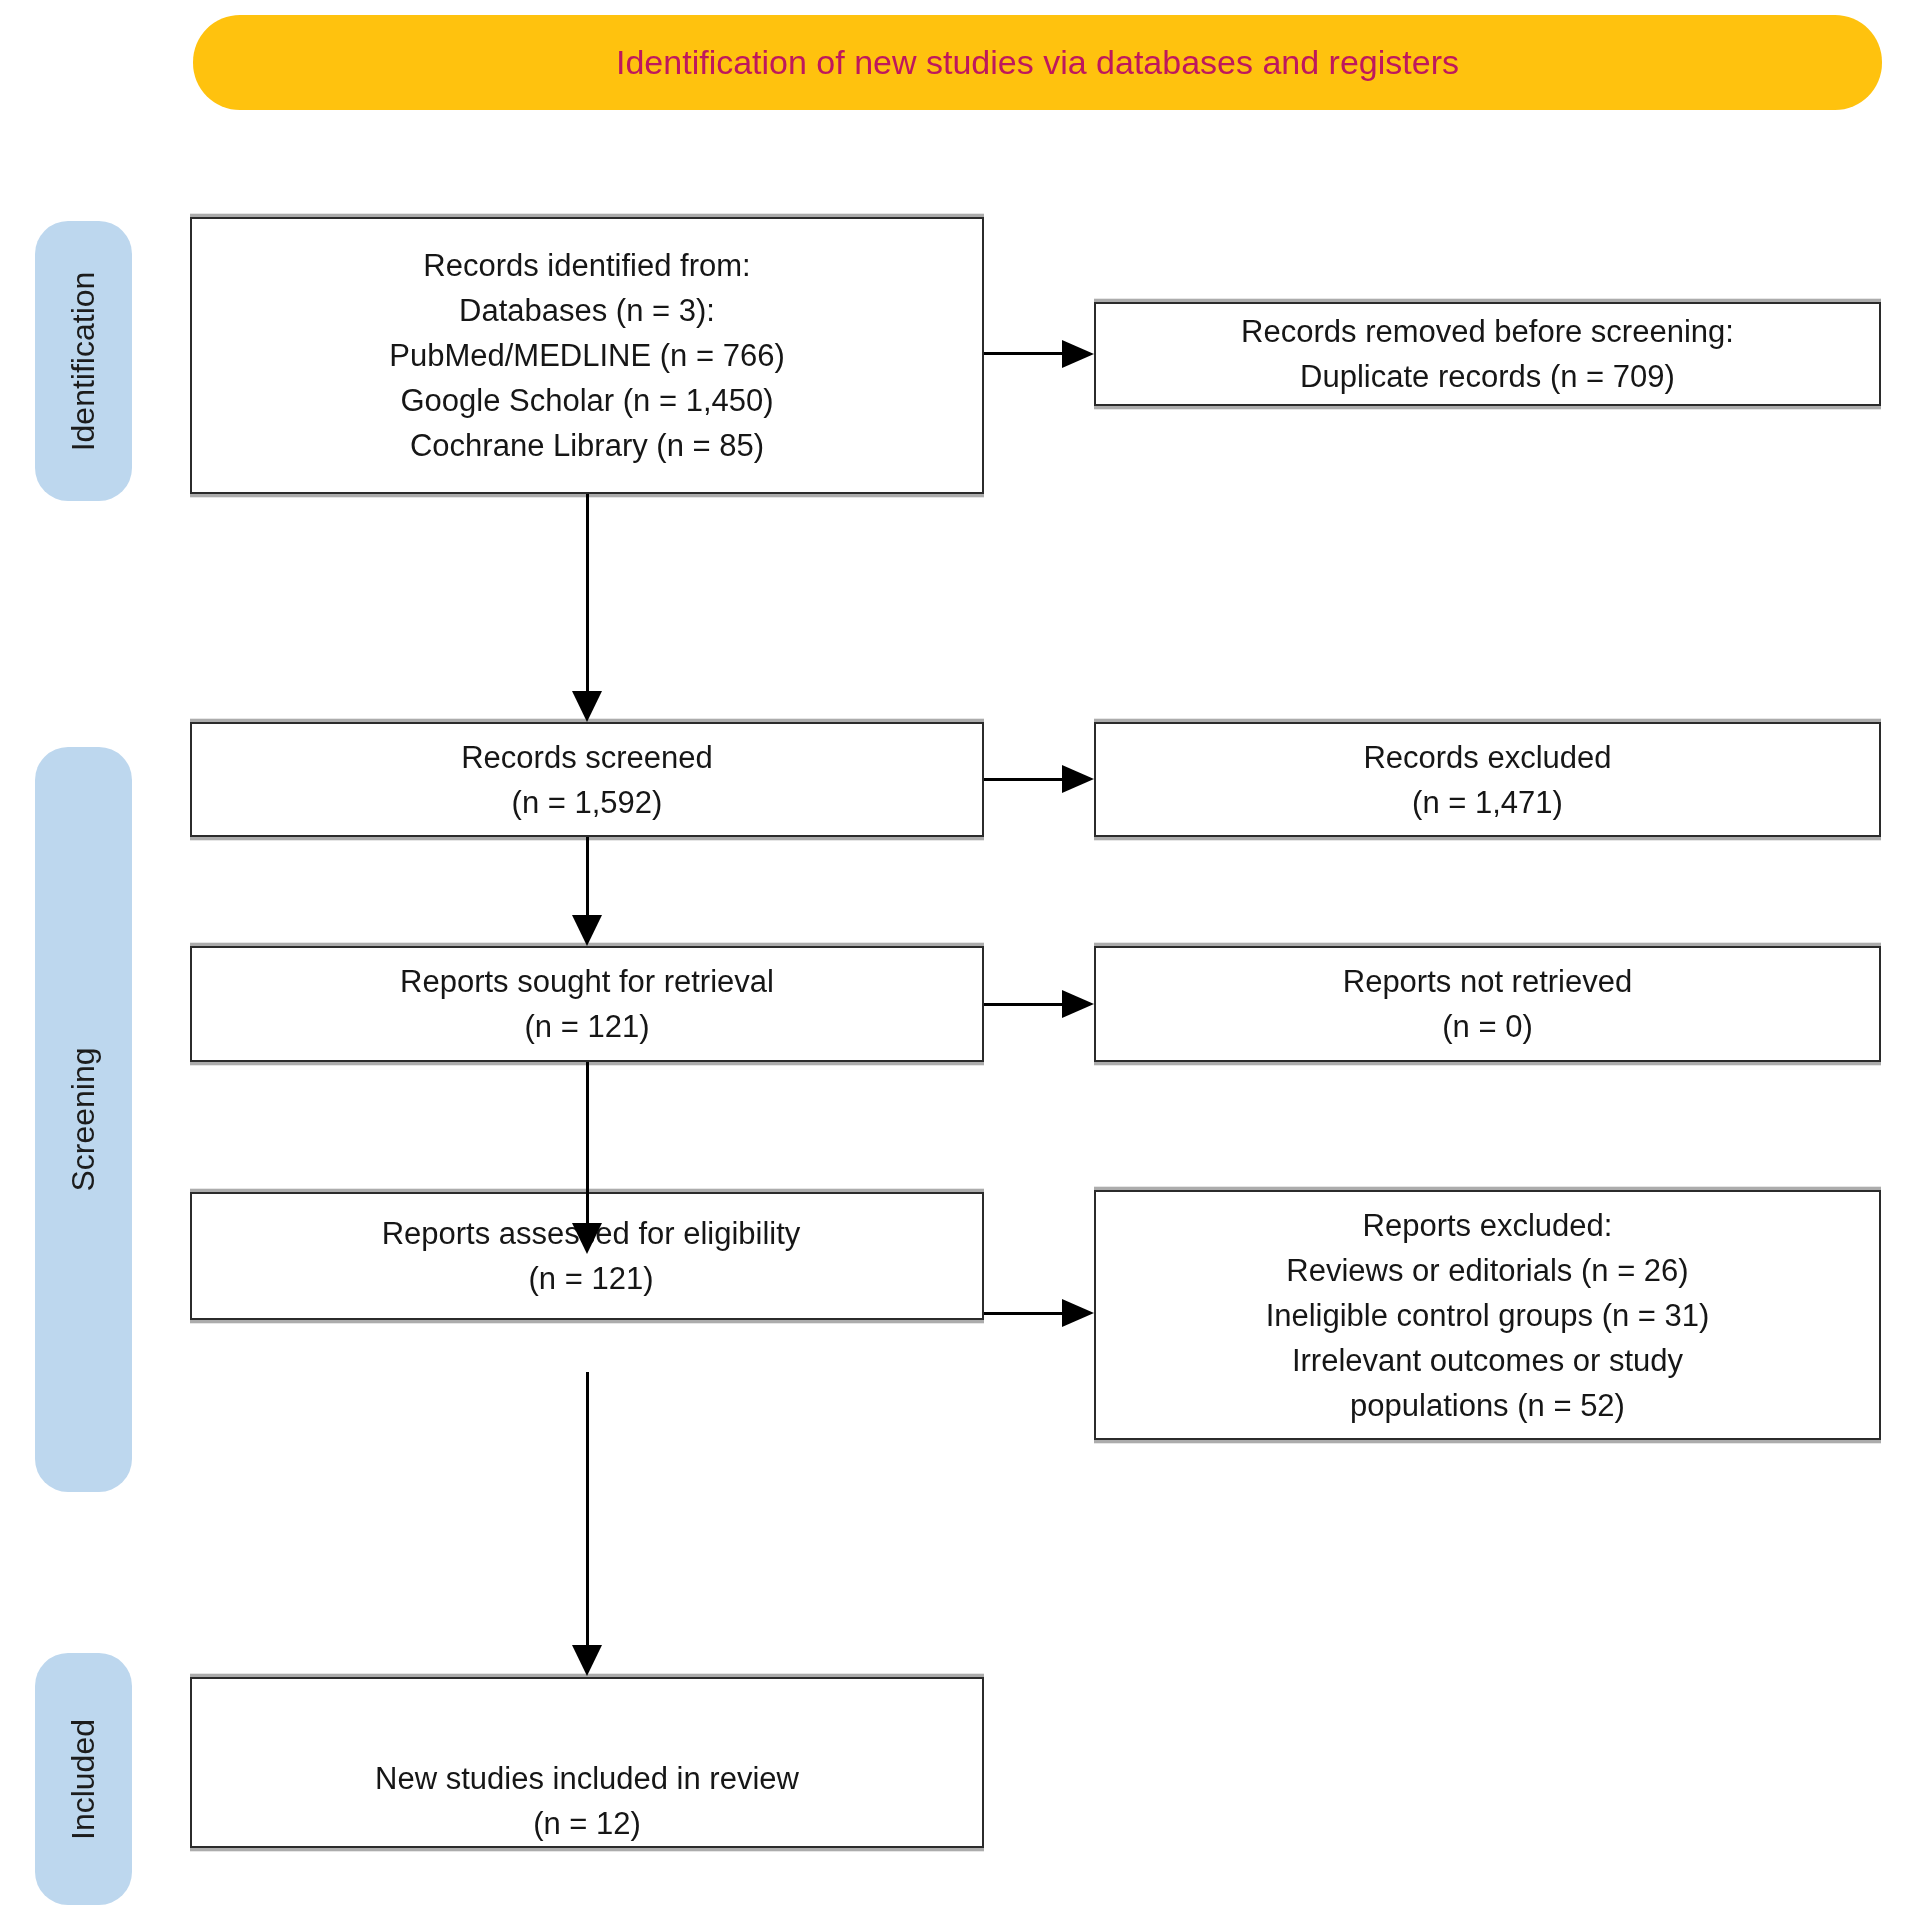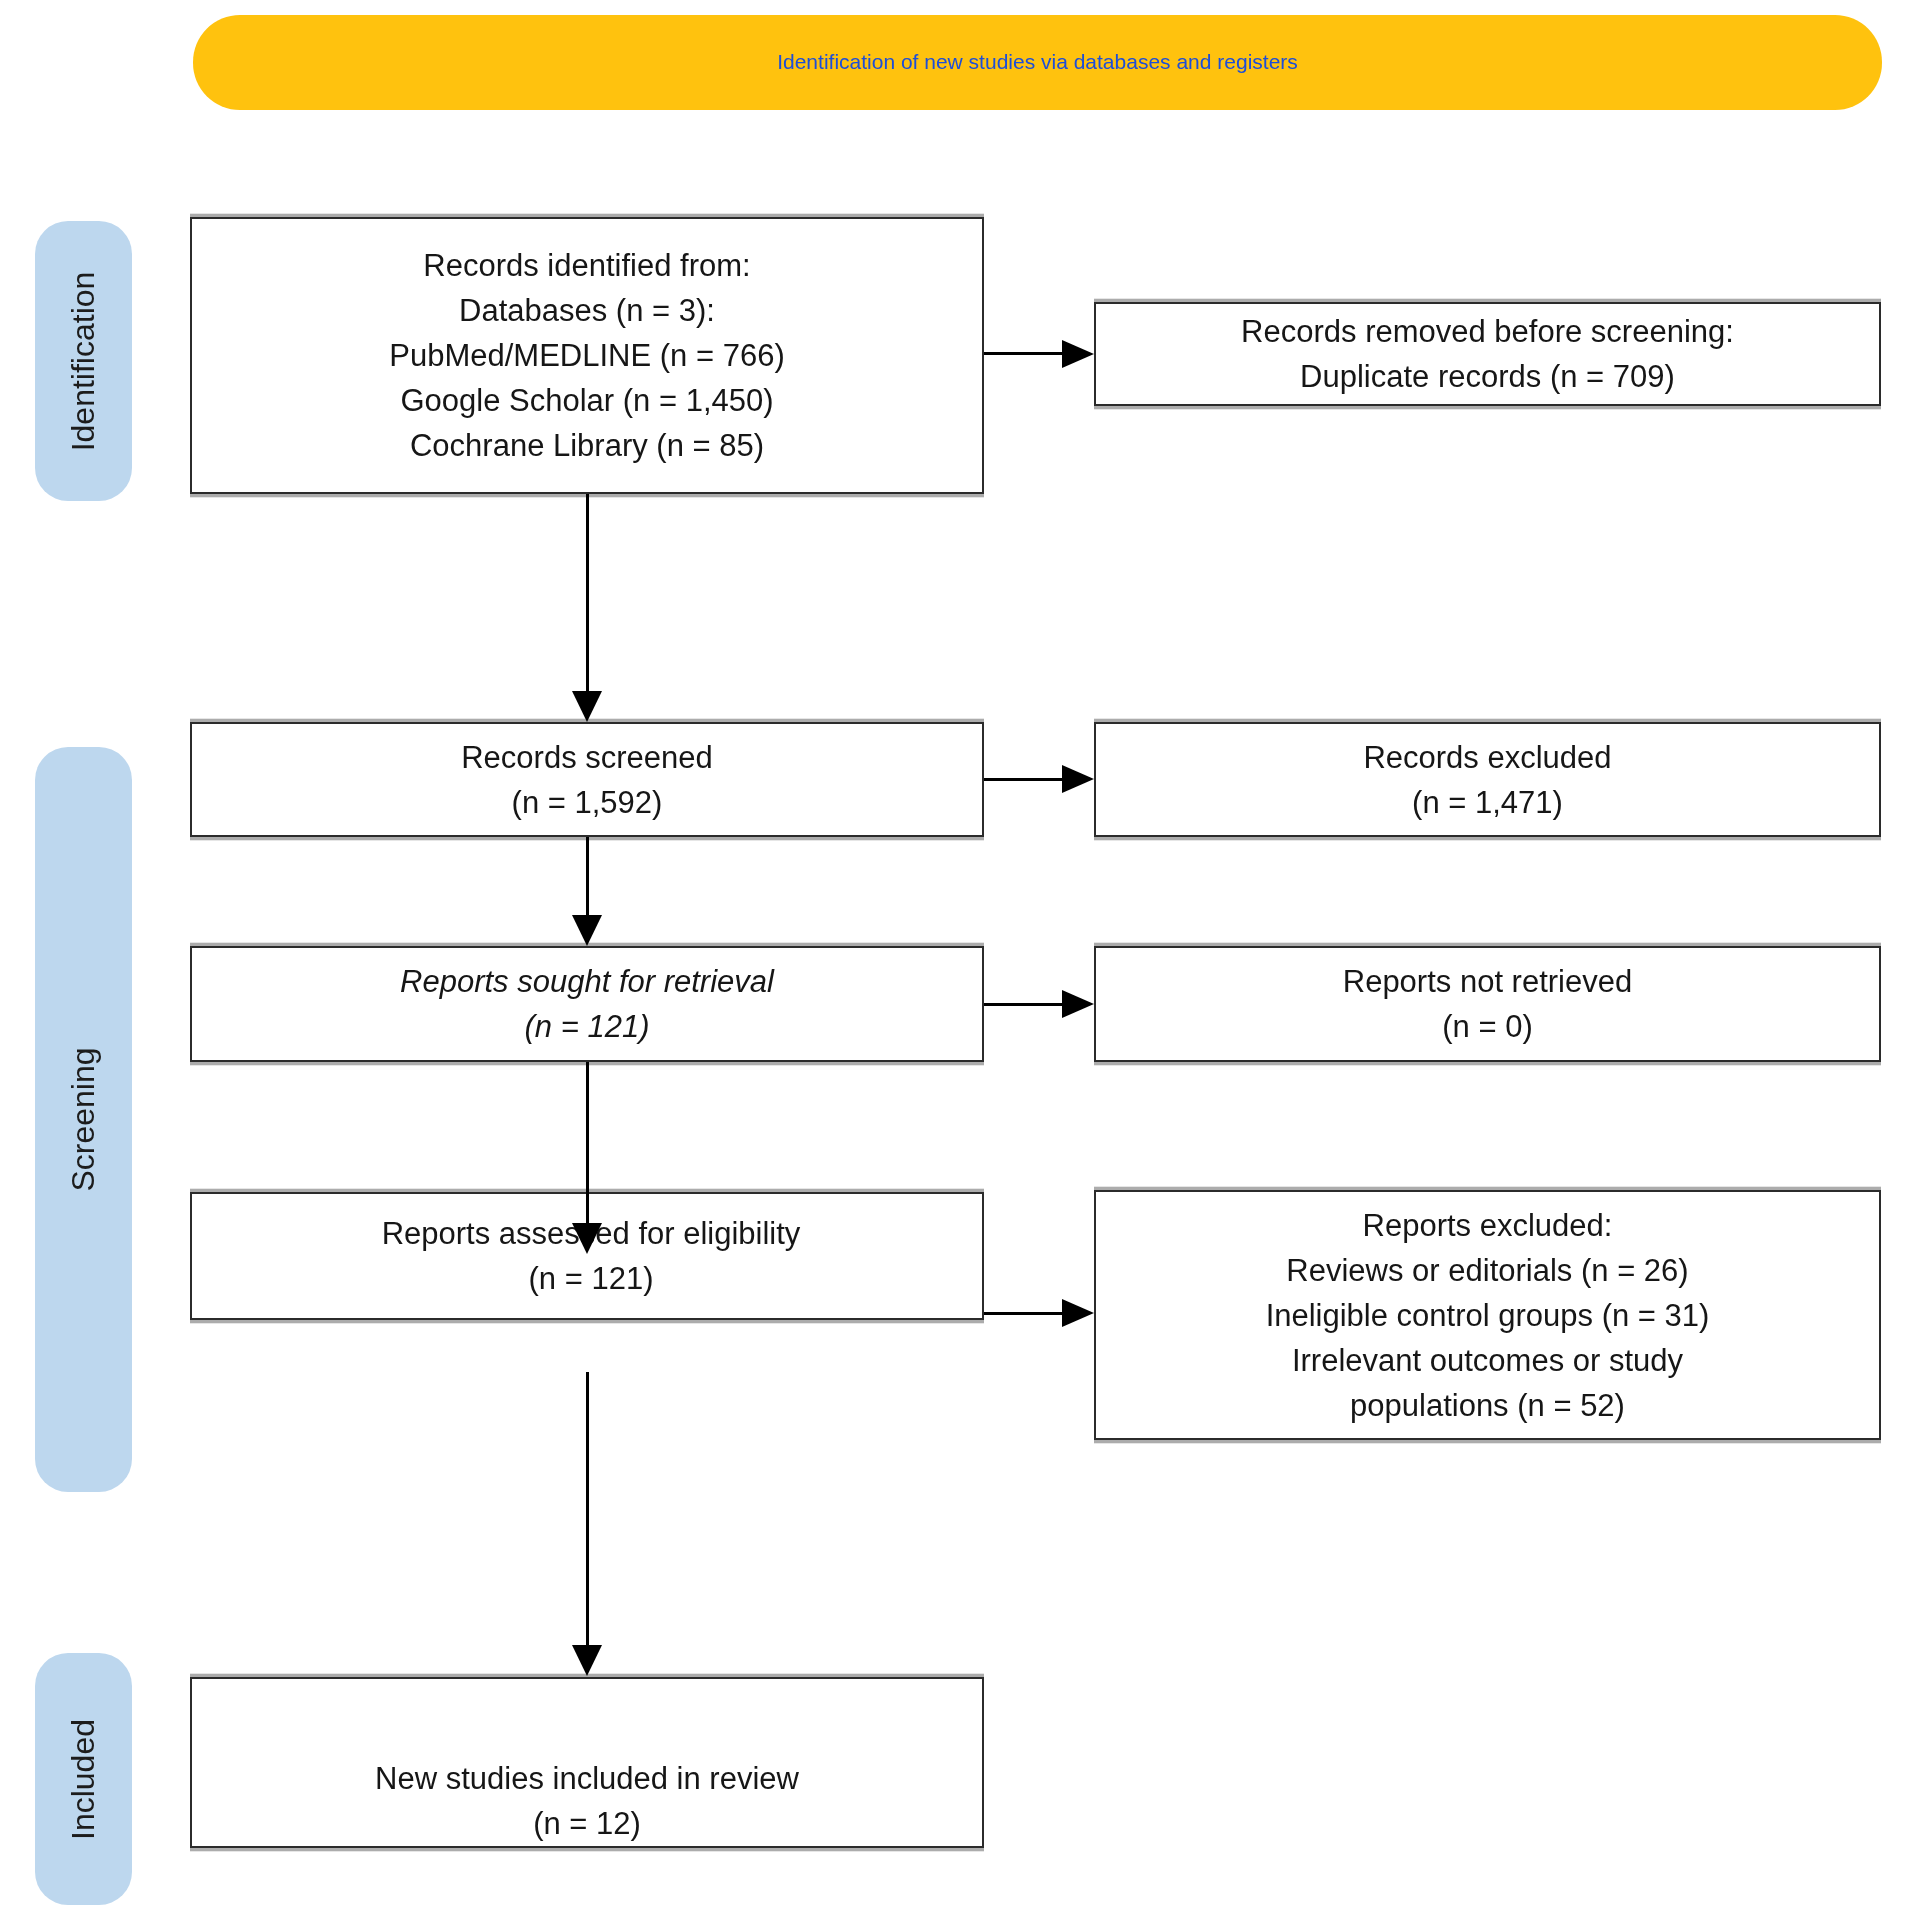--- a/index.html
+++ b/index.html
@@ -11,22 +11,22 @@
     font-family:"Liberation Sans", sans-serif;
     color:#161616;
     overflow:hidden;
   }
   .banner{
     position:absolute;
     left:193px; top:14.7px; width:1689px; height:95px;
     background:#FFC20E;
     border-radius:47px;
     display:flex; align-items:center; justify-content:center;
-    font-size:21px;
-    color:#1d4ed8;
+    font-size:34px;
+    color:#be185d;
   }
   .stage-pill{
     position:absolute;
     left:35px; width:97px;
     background:#BDD7EE;
     border-radius:33px;
     display:flex; align-items:center; justify-content:center;
   }
   .stage-pill span{
     transform:rotate(-90deg);
@@ -88,21 +88,21 @@
     <div>PubMed/MEDLINE (n = 766)</div>
     <div>Google Scholar (n = 1,450)</div>
     <div>Cochrane Library (n = 85)</div>
   </div>
 
   <div class="box main-box" style="top:722px;height:115px;">
     <div>Records screened</div>
     <div>(n = 1,592)</div>
   </div>
 
-  <div class="box main-box" style="top:946px;height:116px;font-style:italic;">
+  <div class="box main-box" style="top:946px;height:116px;">
     <div>Reports sought for retrieval</div>
     <div>(n = 121)</div>
   </div>
 
   <div class="box main-box" style="top:1192px;height:128px;padding-left:8px;">
     <div>Reports assessed for eligibility</div>
     <div>(n = 121)</div>
   </div>
 
   <div class="box main-box" style="top:1677px;height:171px;justify-content:flex-end;">

